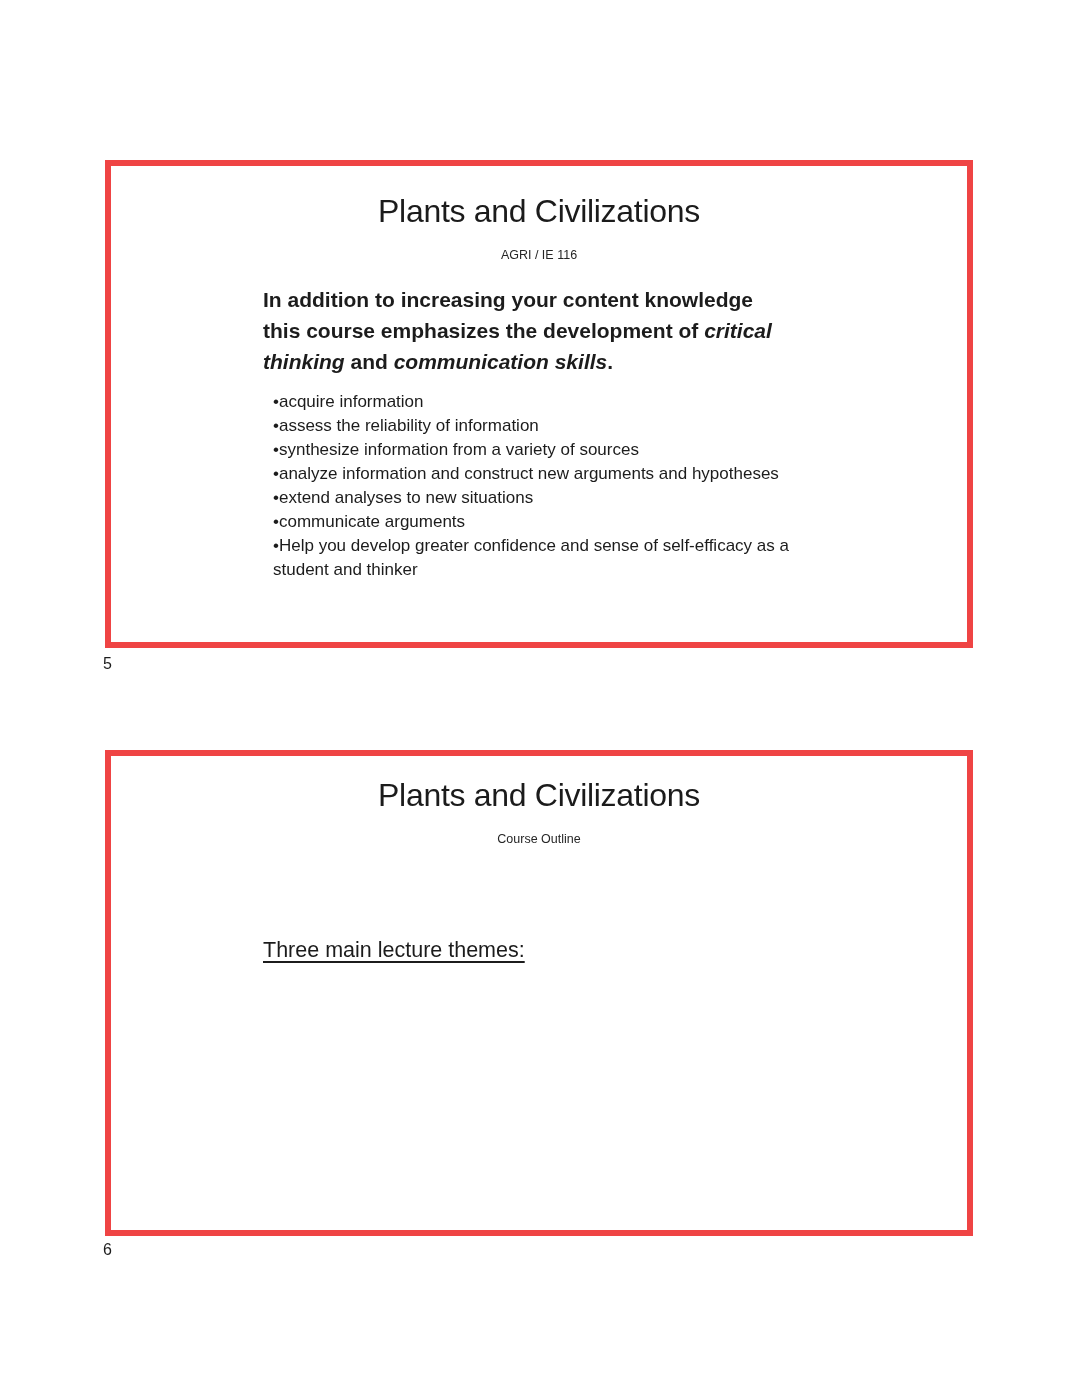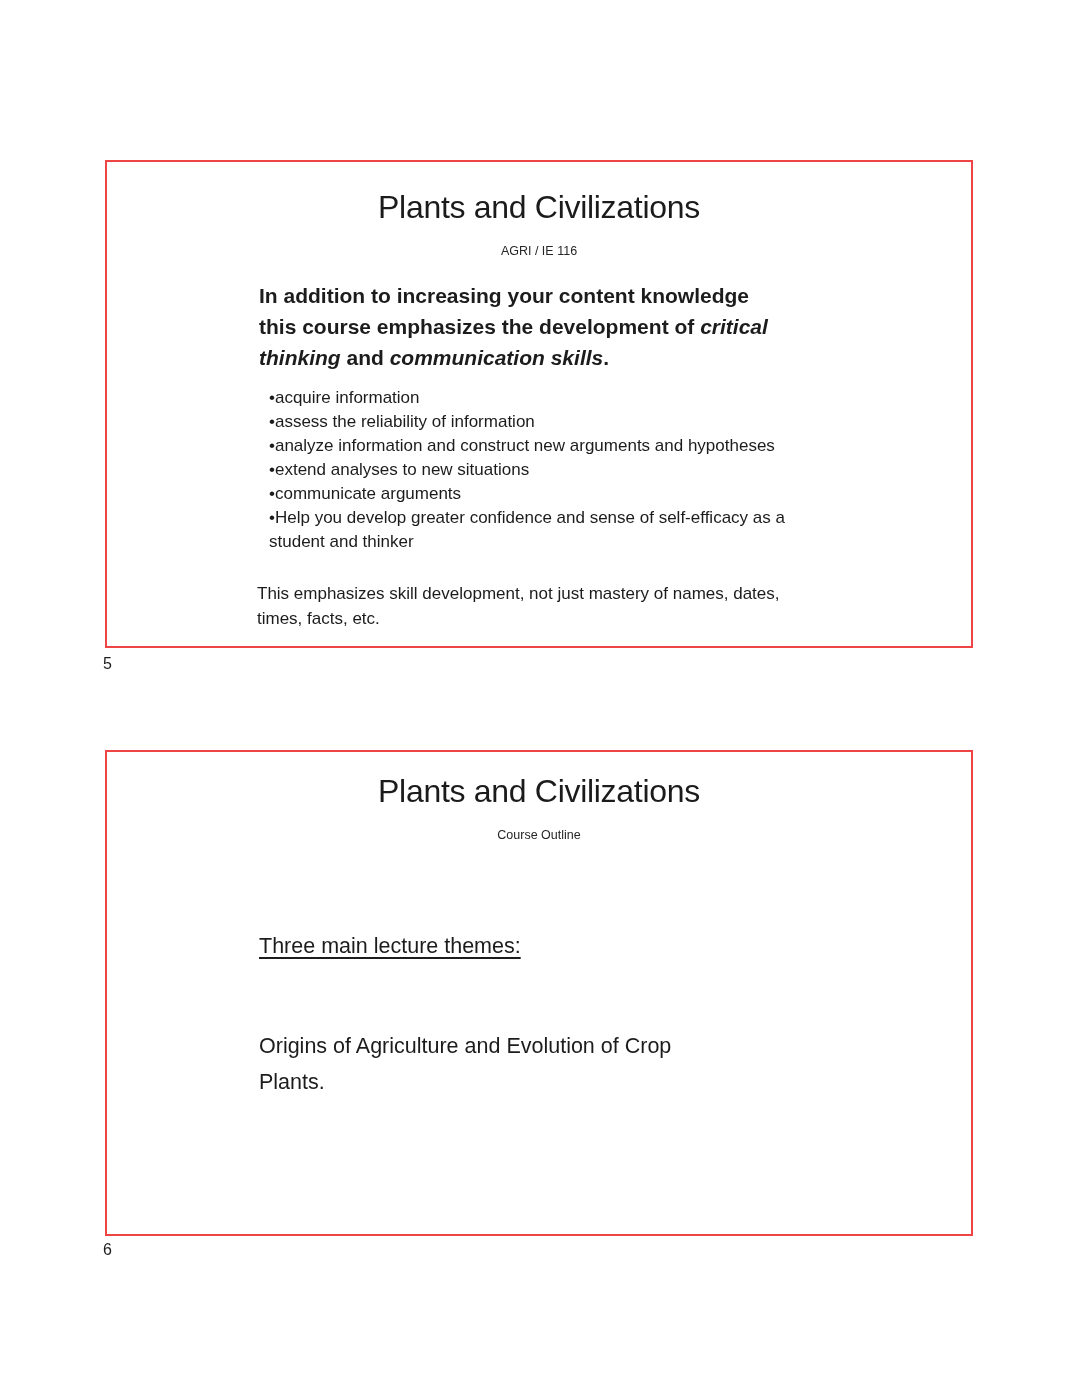--- a/index.html
+++ b/index.html
@@ -10,21 +10,21 @@
     position: relative;
     font-family: "Liberation Sans", sans-serif;
     color: #1d1d1d;
     overflow: hidden;
   }
   .slide {
     position: absolute;
     left: 105px;
     width: 868px;
     background: #ffffff;
-    border: 2px solid #ef4444;
+    border: 6px solid #ef4444;
   }
   #slide5 { top: 160px; height: 488px; padding-top: 26px; }
   #slide6 { top: 750px; height: 486px; padding-top: 20px; }
 
   .slide-title {
     text-align: center;
     font-size: 32px;
     line-height: 38px;
     font-weight: 400;
     letter-spacing: -0.3px;
@@ -102,35 +102,32 @@
 
 <div class="slide" id="slide5">
   <div class="slide-title">Plants and Civilizations</div>
   <div class="slide-subtitle">AGRI / IE 116</div>
   <div class="intro"><span>In addition to increasing your content knowledge
 this course emphasizes the development of </span><i>critical
 thinking</i><span> and </span><i>communication skills</i><span>.</span></div>
   <ul class="bullets">
     <li>acquire information</li>
     <li>assess the reliability of information</li>
+    <li>synthesize information from a variety of sources</li>
     <li>analyze information and construct new arguments and hypotheses</li>
     <li>extend analyses to new situations</li>
     <li>communicate arguments</li>
     <li>Help you develop greater confidence and sense of self-efficacy as a
 student and thinker</li>
   </ul>
-  <div class="closing">This emphasizes skill development, not just mastery of names, dates,
-times, facts, etc.</div>
 </div>
 
 <div class="page-number" id="pn5">5</div>
 
 <div class="slide" id="slide6">
   <div class="slide-title">Plants and Civilizations</div>
   <div class="slide-subtitle">Course Outline</div>
   <div>
     <span class="themes-heading">Three main lecture themes:</span>
   </div>
-  <div class="theme-text">Origins of Agriculture and Evolution of Crop
-Plants.</div>
 </div>
 
 <div class="page-number" id="pn6">6</div>
 
 </body></html>

